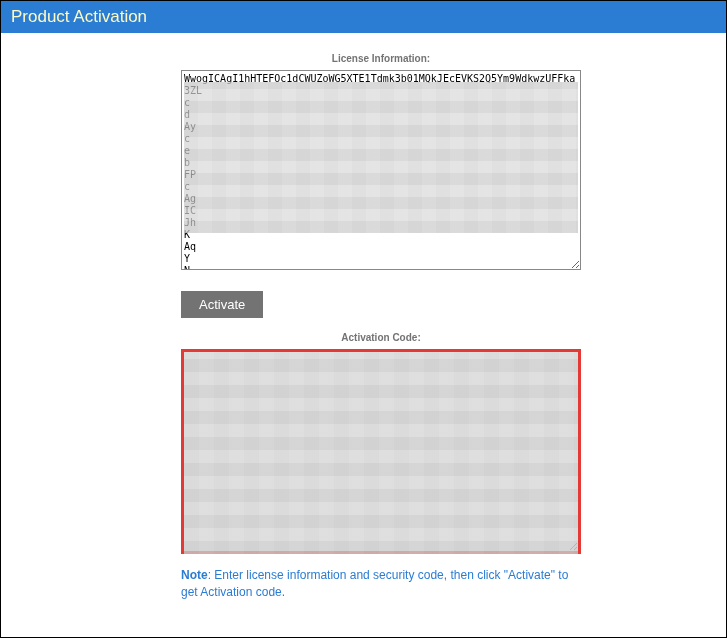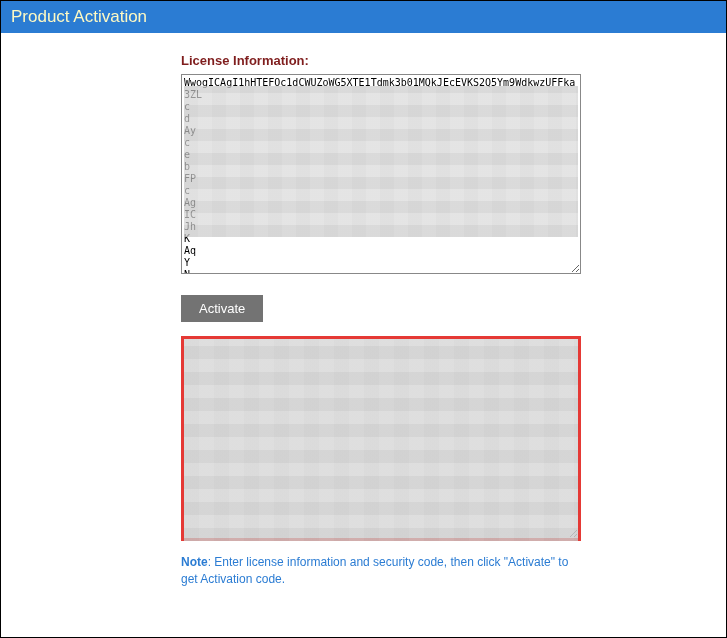--- a/index.html
+++ b/index.html
@@ -21,23 +21,24 @@
       padding: 6px 10px;
       font-size: 17px;
       font-weight: normal;
     }
     .content {
       padding: 20px 0 0 180px;
       width: 580px;
     }
     .label {
       font-weight: bold;
-      color: #7f1d1d;
+      color: #737373;
       margin-bottom: 6px;
-      font-size: 13px;
+      font-size: 10px;
+      text-align: center;
     }
     .license-textarea {
       width: 400px;
       height: 200px;
       border: 1px solid #888;
       font-family: monospace;
       font-size: 10px;
       padding: 2px;
       resize: both;
       overflow: auto;
@@ -151,20 +152,21 @@
 Y
 N
 Kz                                                                  kFU
 Y1J2W1c3VSsrcmZXZWJkUkRpYTJJUUZVN2dkYmM1aFN6TkttZ3pVa0Q0c1FFMEpwdFRZ
 SD1ZQ2VoVENRi9sZG9MZXJjNFBaeStXaWZ3aks3RW1GWUxxN1E9PSIKXQo=</textarea>
     <div class="pixel-overlay"></div>
   </div>
 
   <button class="activate-btn">Activate</button>
 
+  <div class="label">Activation Code:</div>
   <div class="activation-wrapper">
     <textarea class="activation-textarea" style=""></textarea>
     <div class="pixel-overlay-full"></div>
   </div>
 
   <div class="note">
     <span class="note-label">Note</span><span>: Enter license information and security code, then click "Activate" to get Activation code.</span>
   </div>
 
 </div>

